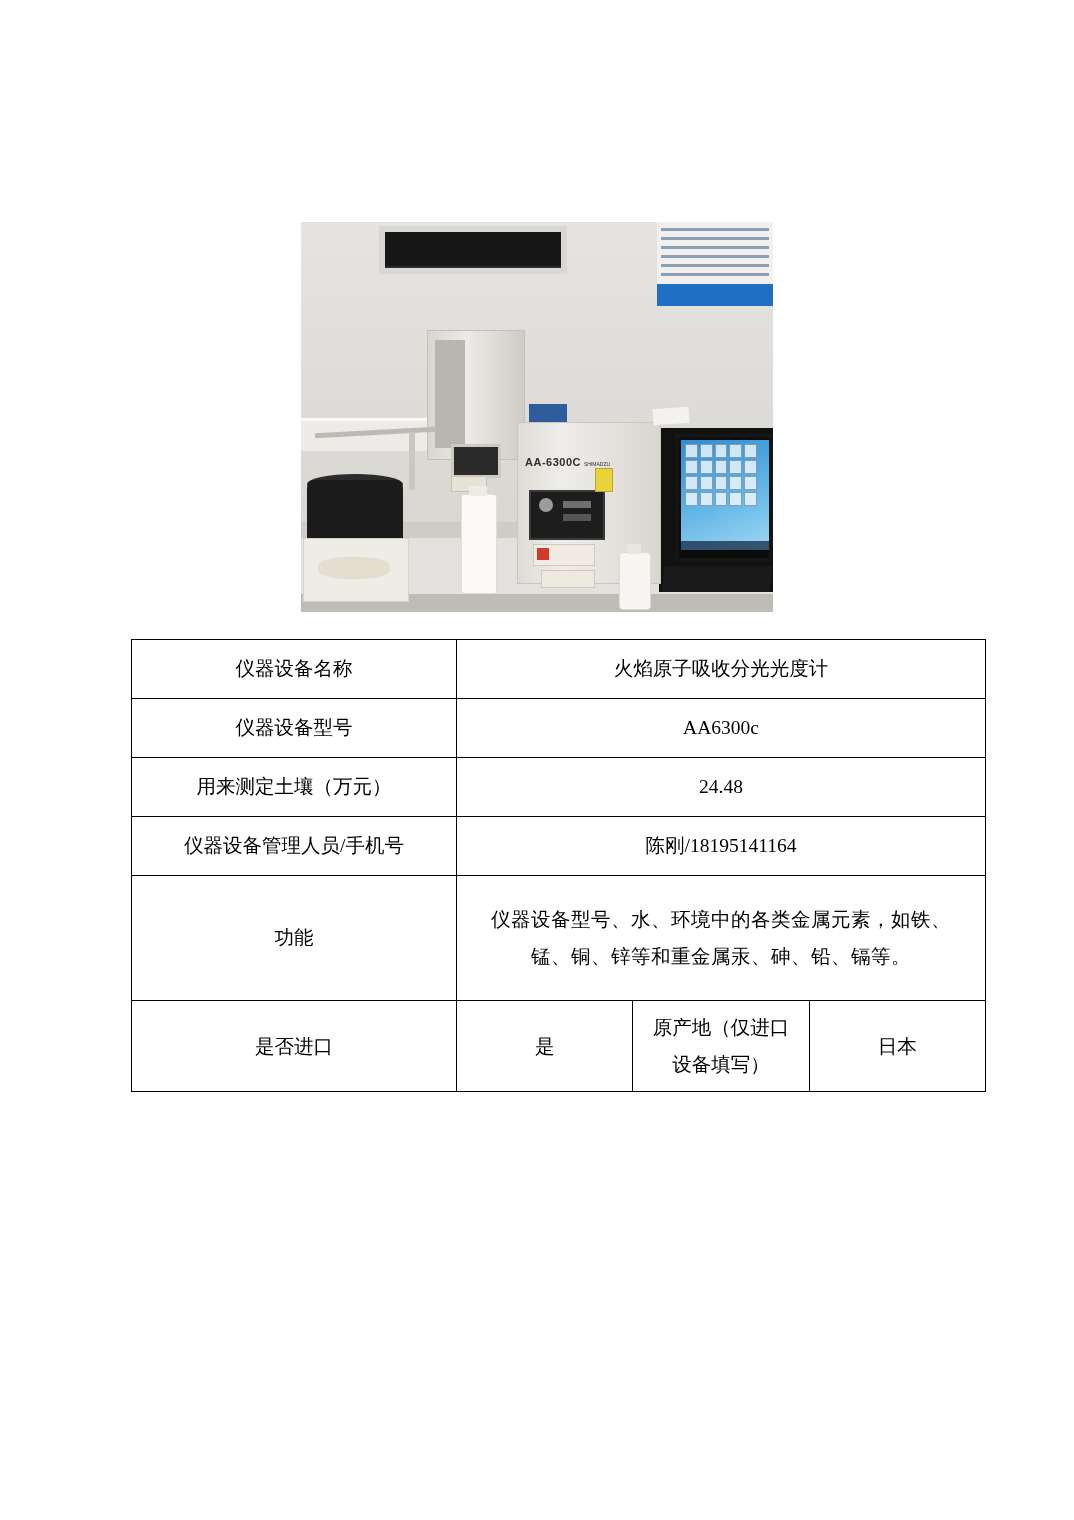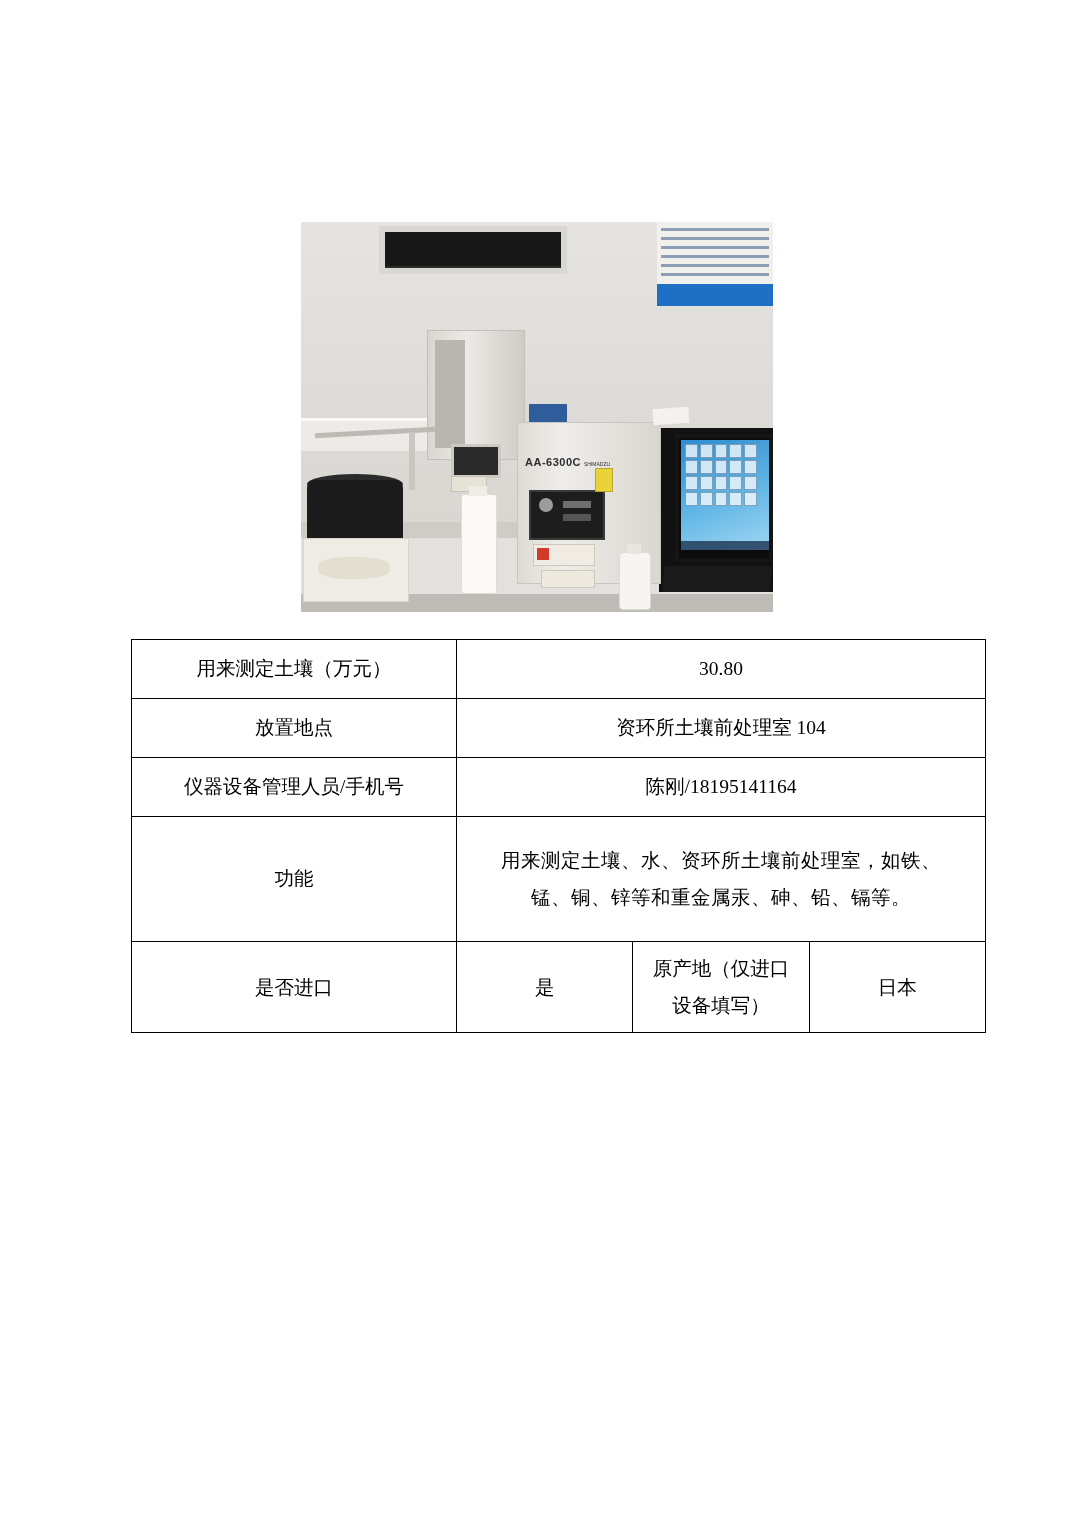--- a/index.html
+++ b/index.html
@@ -541,35 +541,39 @@
       <div class="bottle2-cap"></div>
 
       <div class="blue-box"></div>
       <div class="paper"></div>
     </div>
   </div>
 
   <table class="spec">
     <tbody>
       <tr class="rowh">
-        <td class="label">用来测定土壤（万元）</td>
-        <td class="value" colspan="3">30.80</td>
+        <td class="label">仪器设备名称</td>
+        <td class="value" colspan="3">火焰原子吸收分光光度计</td>
       </tr>
       <tr class="rowh">
-        <td class="label">放置地点</td>
-        <td class="value" colspan="3">资环所土壤前处理室 104</td>
+        <td class="label">仪器设备型号</td>
+        <td class="value" colspan="3">AA6300c</td>
+      </tr>
+      <tr class="rowh">
+        <td class="label">用来测定土壤（万元）</td>
+        <td class="value" colspan="3">24.48</td>
       </tr>
       <tr class="rowh">
         <td class="label">仪器设备管理人员/手机号</td>
         <td class="value" colspan="3">陈刚/18195141164</td>
       </tr>
       <tr>
         <td class="label func-label">功能</td>
         <td class="value func-value" colspan="3">
-          <div>用来测定土壤、水、资环所土壤前处理室，如铁、</div>
+          <div>仪器设备型号、水、环境中的各类金属元素，如铁、</div>
           <div>锰、铜、锌等和重金属汞、砷、铅、镉等。</div>
         </td>
       </tr>
       <tr class="imp">
         <td class="imp-label">是否进口</td>
         <td class="imp-value">是</td>
         <td class="origin-label">原产地（仅进口设备填写）</td>
         <td class="origin-value">日本</td>
       </tr>
     </tbody>

